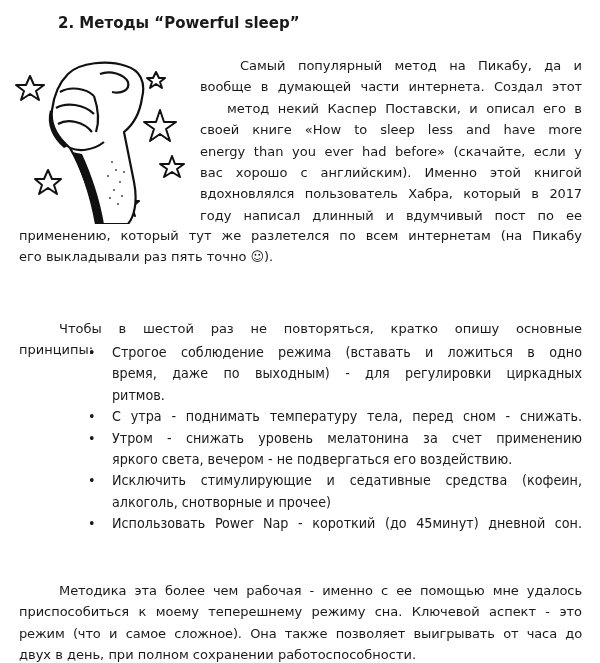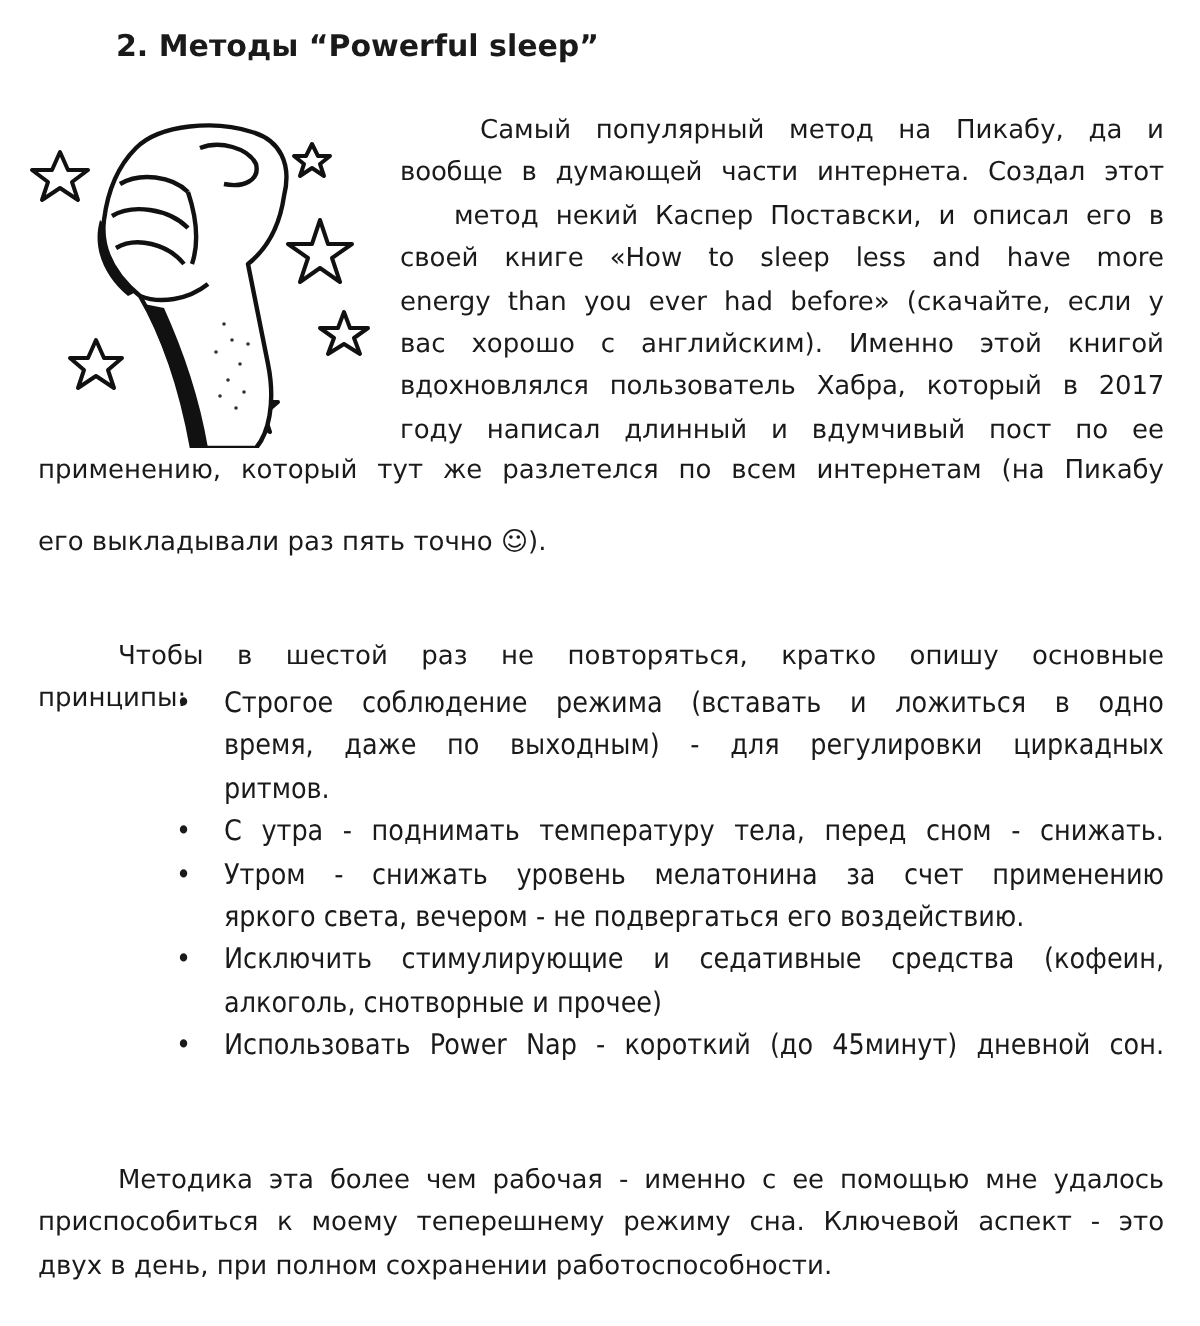--- a/index.html
+++ b/index.html
@@ -72,21 +72,21 @@
     <span class="line" style="white-space: nowrap; word-spacing: 0px; margin-left: 27px;">метод некий Каспер Поставски, и описал его в</span>
     <span class="line" style="white-space: nowrap; word-spacing: 0px;">своей книге «How to sleep less and have more</span>
     <span class="line" style="white-space: nowrap; word-spacing: 0px;">energy than you ever had before» (скачайте, если у</span>
     <span class="line" style="white-space: nowrap; word-spacing: 0px;">вас хорошо с английским). Именно этой книгой</span>
     <span class="line" style="white-space: nowrap; letter-spacing: -0.12766px;">вдохновлялся пользователь Хабра, который в 2017</span>
     <span class="line" style="white-space: nowrap; word-spacing: 0px;">году написал длинный и вдумчивый пост по ее</span>
   </div>
 
   <div class="txt para1b">
     <span class="line" style="white-space: nowrap; word-spacing: 0px;">применению, который тут же разлетелся по всем интернетам (на Пикабу</span>
-    <span class="line last" style="white-space: nowrap; margin-top: 15px;">его выкладывали раз пять точно ☺).</span>
+    <span class="line last" style="white-space: nowrap;">его выкладывали раз пять точно ☺).</span>
   </div>
 
   <div class="txt para2">
     <span class="line indent" style="white-space: nowrap; word-spacing: 0px;">Чтобы в шестой раз не повторяться, кратко опишу основные</span>
     <span class="line last" style="white-space: nowrap;">принципы:</span>
   </div>
 
   <ul class="list">
     <li class="li">
       <span class="bullet">•</span>
@@ -110,16 +110,17 @@
     </li>
     <li class="li">
       <span class="bullet">•</span>
       <span class="line" style="white-space: nowrap; word-spacing: 0px;">Использовать Power Nap - короткий (до 45минут) дневной сон.</span>
     </li>
   </ul>
 
   <div class="txt para3">
     <span class="line indent" style="white-space: nowrap; letter-spacing: -0.078125px; margin-top: 35px;">Методика эта более чем рабочая - именно с ее помощью мне удалось</span>
     <span class="line" style="white-space: nowrap; letter-spacing: -0.0294118px;">приспособиться к моему теперешнему режиму сна. Ключевой аспект - это</span>
+    <span class="line" style="white-space: nowrap; letter-spacing: -0.128571px;">режим (что и самое сложное). Она также позволяет выигрывать от часа до</span>
     <span class="line last" style="white-space: nowrap;">двух в день, при полном сохранении работоспособности.</span>
   </div>
 
 </div>
 
 </body></html>

